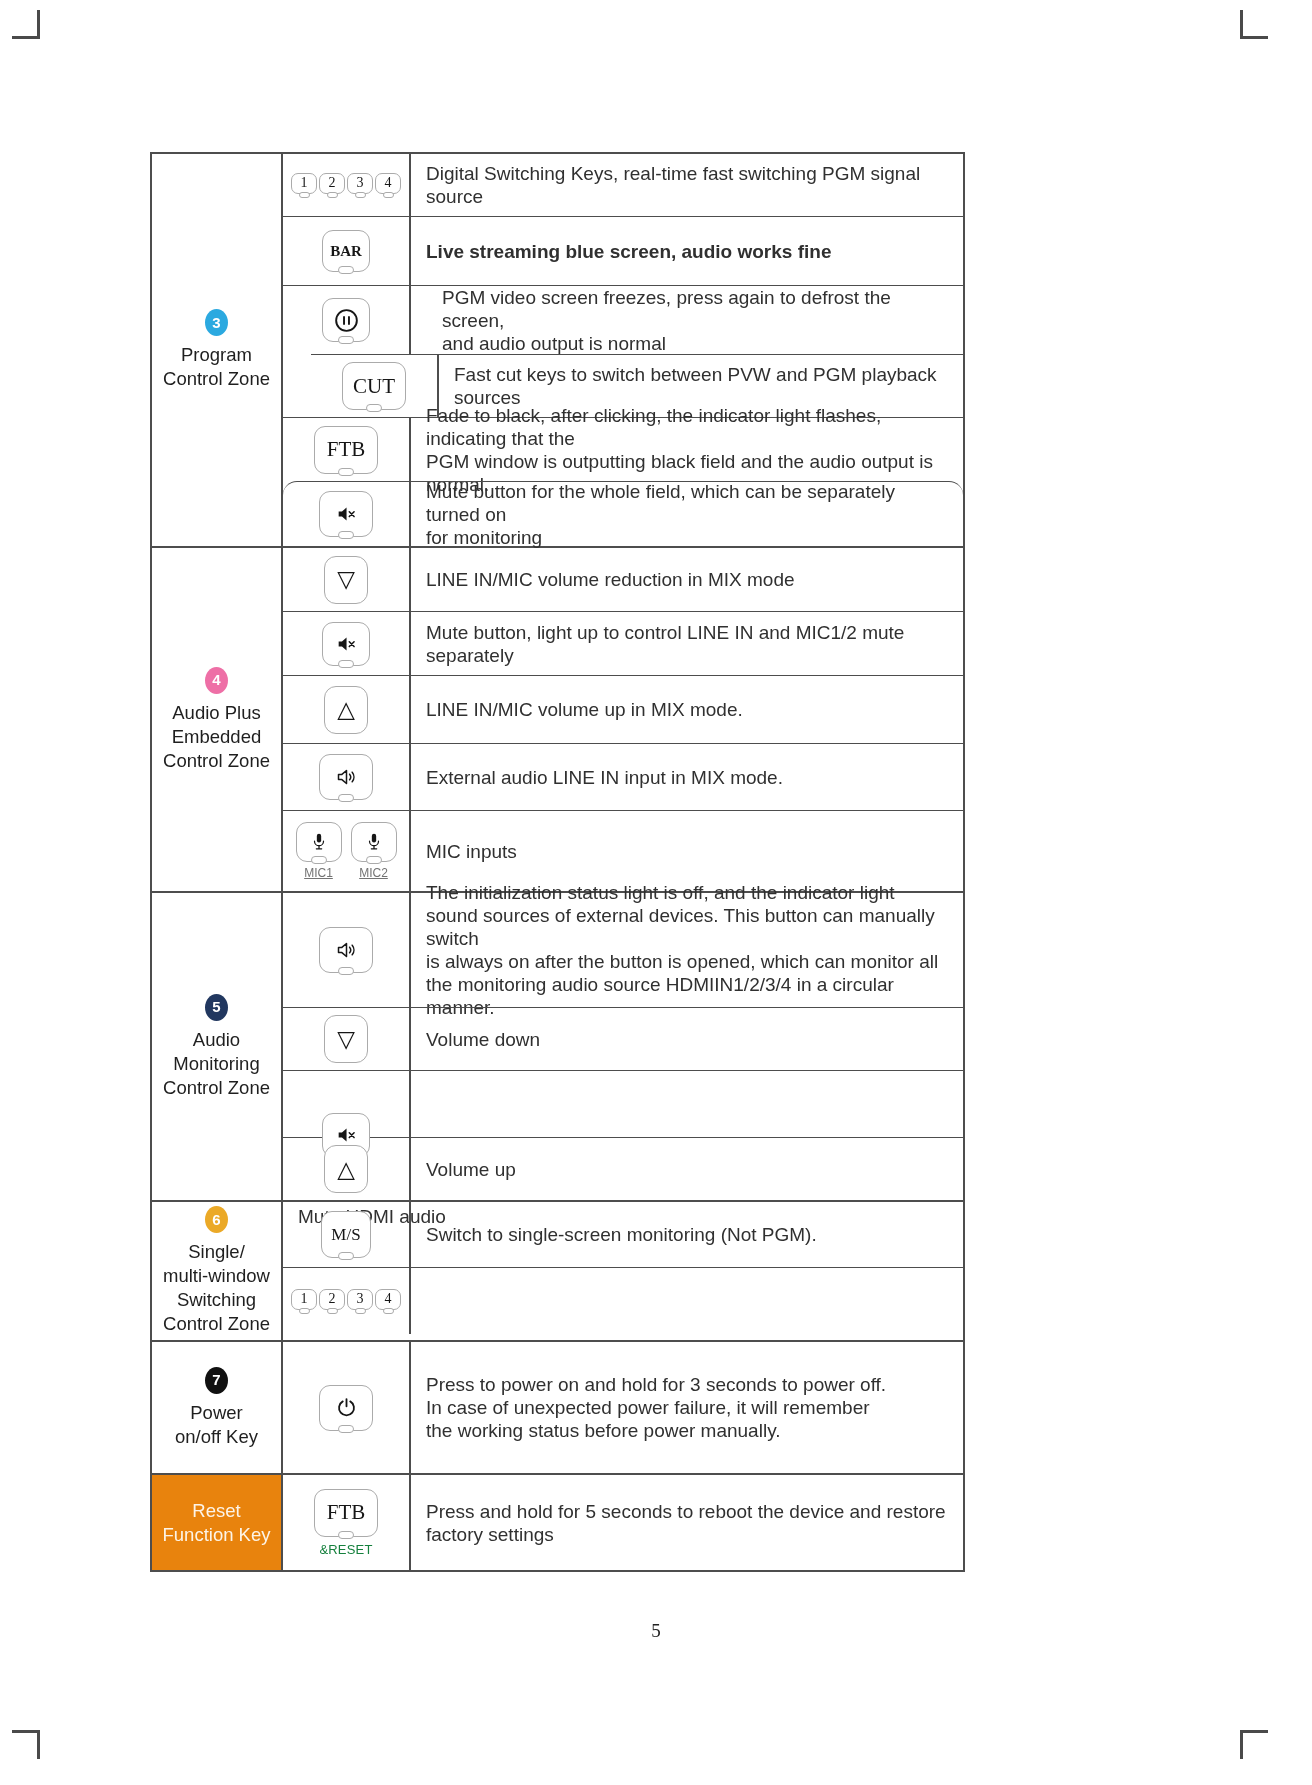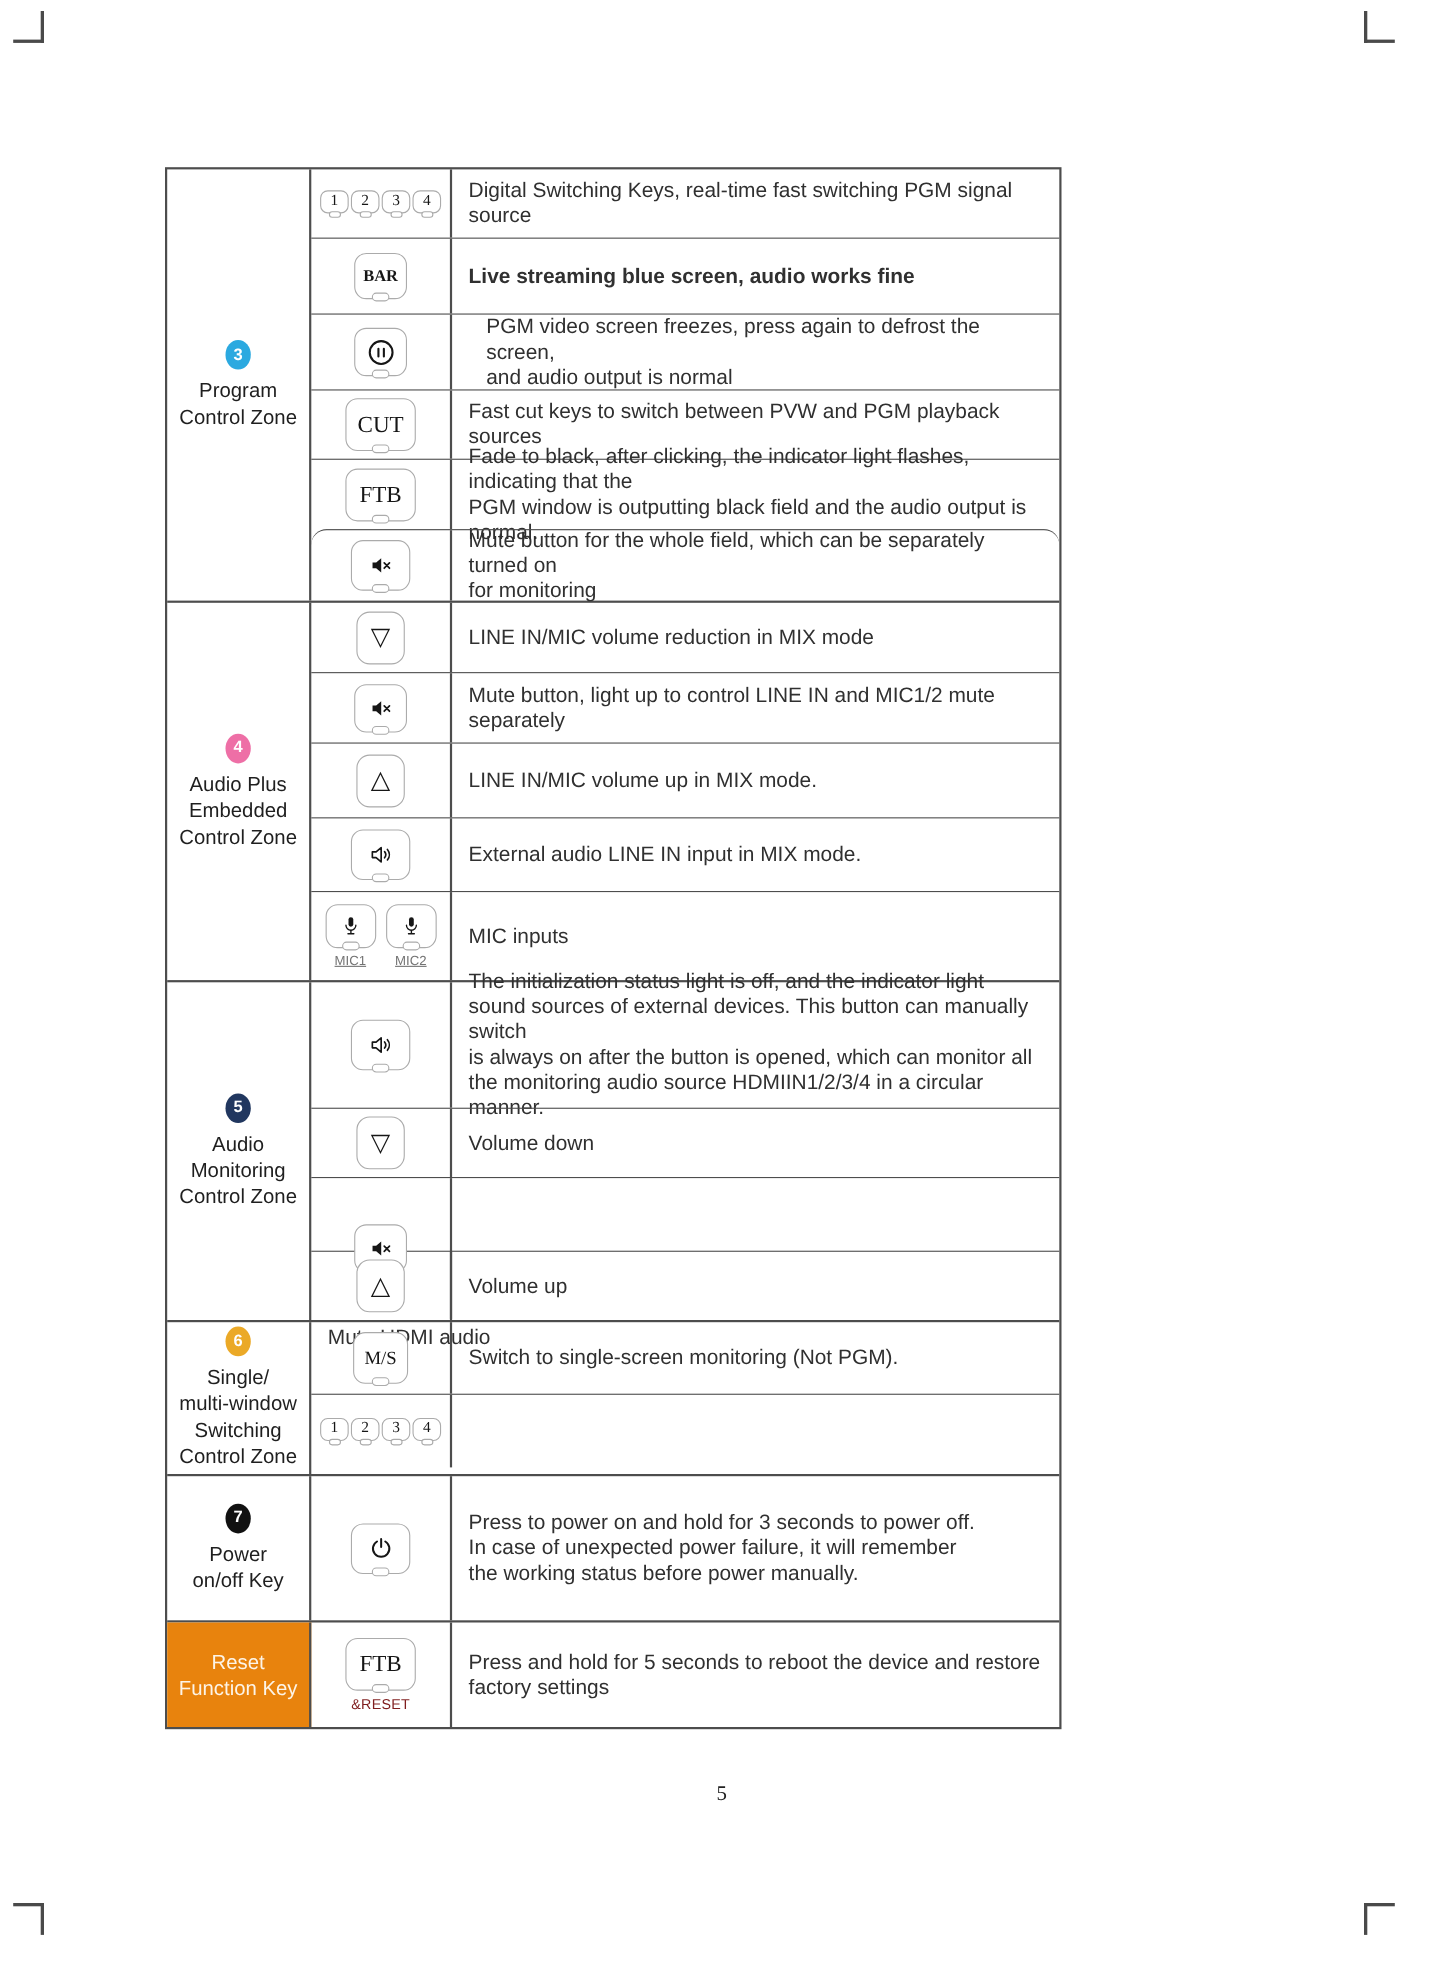--- a/index.html
+++ b/index.html
@@ -60,21 +60,21 @@
            display:flex;align-items:center;justify-content:center;
            font-family:"Liberation Serif",serif;font-size:14px;color:#161616;background:#fff;}
   .key-pill{width:11px;height:6px;margin-top:-2px;background:#fff;border:1.4px solid #ababab;
             border-radius:3px;box-sizing:border-box;position:relative;}
 
   
   .mic-pair{display:flex;gap:9px;}
   .mic-col{display:flex;flex-direction:column;align-items:center;}
   .mic-label{font-size:12px;color:#737373;margin-top:4px;text-decoration:underline;}
 
-  .btn-sub{font-size:13px;color:#7f1d1d;margin-top:5px;letter-spacing:0.2px;}
+  .btn-sub{font-size:13px;color:#15803d;margin-top:5px;letter-spacing:0.2px;}
 
   
   .page-num{position:absolute;left:0;top:1620px;width:100%;text-align:center;
             font-family:"Liberation Serif",serif;font-size:19px;color:#222;}
 </style>
 </head>
 <body>
 
 <div class="page">
   <div class="corner tl"></div>
@@ -142,21 +142,21 @@
                   </span>
                   <span class="pill"></span>
                 </div>
               </div>
             </div>
             <div class="desc-cell">
               <div class="desc-line">PGM video screen freezes, press again to defrost the screen,</div>
               <div class="desc-line">and audio output is normal</div>
             </div>
           </div>
-          <div class="row" style="height: 63px;">
+          <div class="row" style="height: 63px; margin-left: 28px;">
             <div class="btn-cell">
               <div class="btn-wrap">
                 <div class="btn lg">
                   <span class="btn-text">CUT</span>
                   <span class="pill"></span>
                 </div>
               </div>
             </div>
             <div class="desc-cell">
               <div class="desc-line">Fast cut keys to switch between PVW and PGM playback sources</div>

